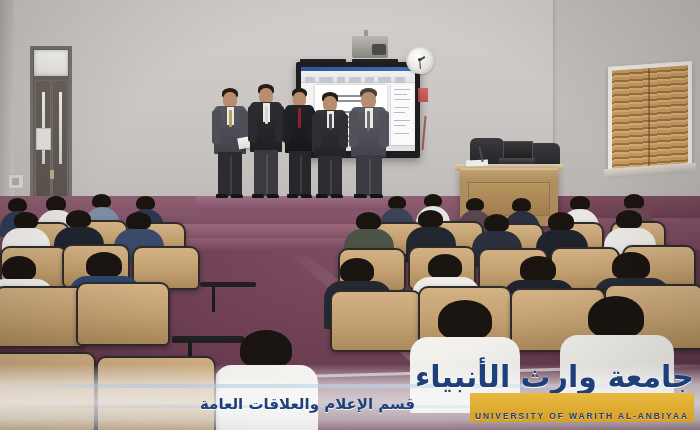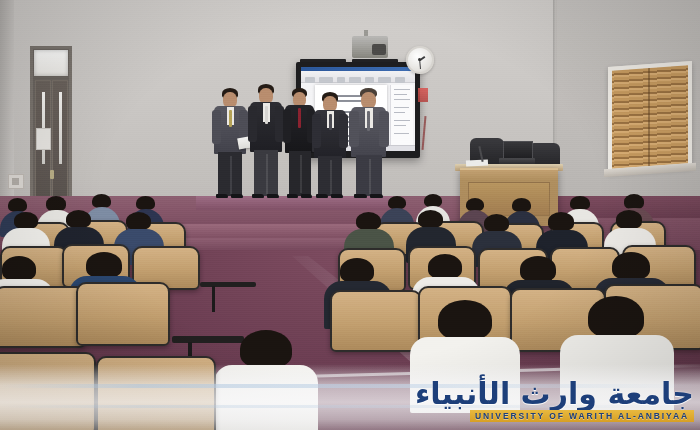--- a/index.html
+++ b/index.html
@@ -356,21 +356,21 @@
     font-weight:bold;
     color:#1d3f7a;
     text-shadow:0 1px 0 rgba(255,255,255,.85), 0 0 2px rgba(255,255,255,.7);
     letter-spacing:-0.5px;
     white-space:nowrap;
   }
   .wm-en{
     font-size:8.5px;letter-spacing:1.9px;font-weight:bold;
     color:#1d3f7a;
     background:linear-gradient(180deg,#e8b93f,#d79f25);
-    padding:1px 5px 1px 5px;
+    padding:18px 5px 1px 5px;
     margin-top:1px;
     white-space:nowrap;
     text-shadow:0 1px 0 rgba(255,255,255,.4);
   }
   .wm-ar-dept{
     position:absolute;left:200px;bottom:17px;
     font-family:"DejaVu Sans", sans-serif;
     direction:rtl;
     font-size:15px;font-weight:bold;
     color:#1d3f7a;
@@ -756,20 +756,21 @@
   <div class="seat" style="left:96px;top:356px;width:120px;height:80px;"></div>
 
   <div class="grain"></div>
   <div class="vignette"></div>
 
   <div class="wm-band">
     <div class="wm-stripe wm-stripe-1"></div>
     <div class="wm-stripe wm-stripe-2"></div>
   </div>
 
+  <div class="wm-ar-dept">قسم الإعلام والعلاقات العامة</div>
 
   <div class="wm-content">
     <div class="wm-textblock">
       <div class="wm-ar-main">جامعة وارث الأنبياء</div>
       <div class="wm-en">UNIVERSITY OF WARITH AL-ANBIYAA</div>
     </div>
 
   </div>
 
 </div>

